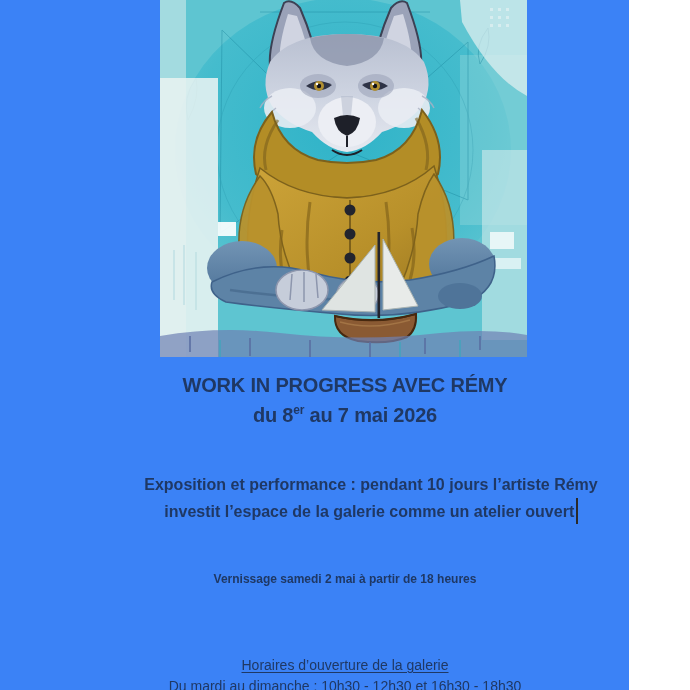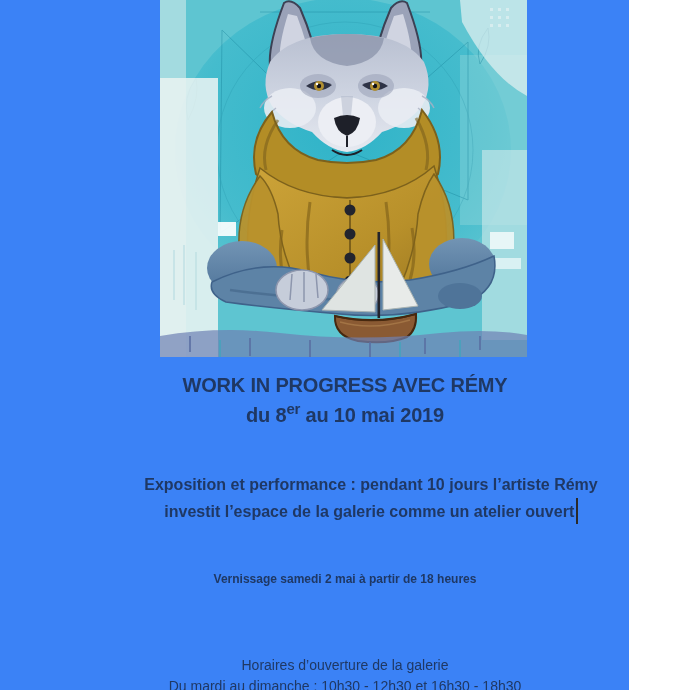--- a/index.html
+++ b/index.html
@@ -14,38 +14,38 @@
   }
   .artwork{
     position:absolute;left:160px;top:0;width:367px;height:357px;
   }
   .artwork svg{display:block;width:100%;height:100%;}
   .title-block{
     position:absolute;left:0;top:370px;width:690px;
     text-align:center;font-weight:bold;font-size:20px;line-height:30px;
     letter-spacing:-0.2px;
   }
-  .title-block sup{font-size:15px;line-height:0;}
+  .title-block sup{font-size:12px;line-height:0;}
   .body-block{
     position:absolute;left:0;top:472px;width:690px;
     text-align:center;font-weight:bold;font-size:16px;line-height:26px;padding-left:26px;
   }
   .caret{
     display:inline-block;width:1.5px;height:26px;background:#2a2a2a;
     margin-left:2px;vertical-align:-7px;
   }
   .vernissage-line{
     position:absolute;left:0;top:566px;width:690px;
     text-align:center;font-weight:bold;font-size:12px;line-height:26px;
   }
   .footer-block{
     position:absolute;left:0;top:655px;width:690px;
     text-align:center;font-size:14px;line-height:21px;
   }
-  .hours-title{text-underline-offset:2px;}
+  .hours-title{text-decoration:underline;text-underline-offset:2px;}
   .hours-detail{line-height:20px;}
 </style>
 </head>
 <body>
 
 <div class="page">
 
   <div class="artwork">
     <svg viewBox="0 0 367 357" preserveAspectRatio="none">
       <defs>
@@ -194,21 +194,21 @@
           <path d="M300,340 L300,357"></path>
       </g>
     </svg>
   </div>
 
   <div class="title-block">
     <div>
       <span>WORK IN PROGRESS AVEC RÉMY</span>
     </div>
     <div>
-      <span>du 8</span><sup>er</sup><span> au 10 mai 2019</span>
+      <span>du 8</span><sup>er</sup><span> au 7 mai 2026</span>
     </div>
   </div>
 
   <div class="body-block">
     <div>Exposition et performance : pendant 10 jours l’artiste Rémy</div>
     <div>
       <span>investit l’espace de la galerie comme un atelier ouvert</span><span class="caret"></span>
     </div>
   </div>
 

